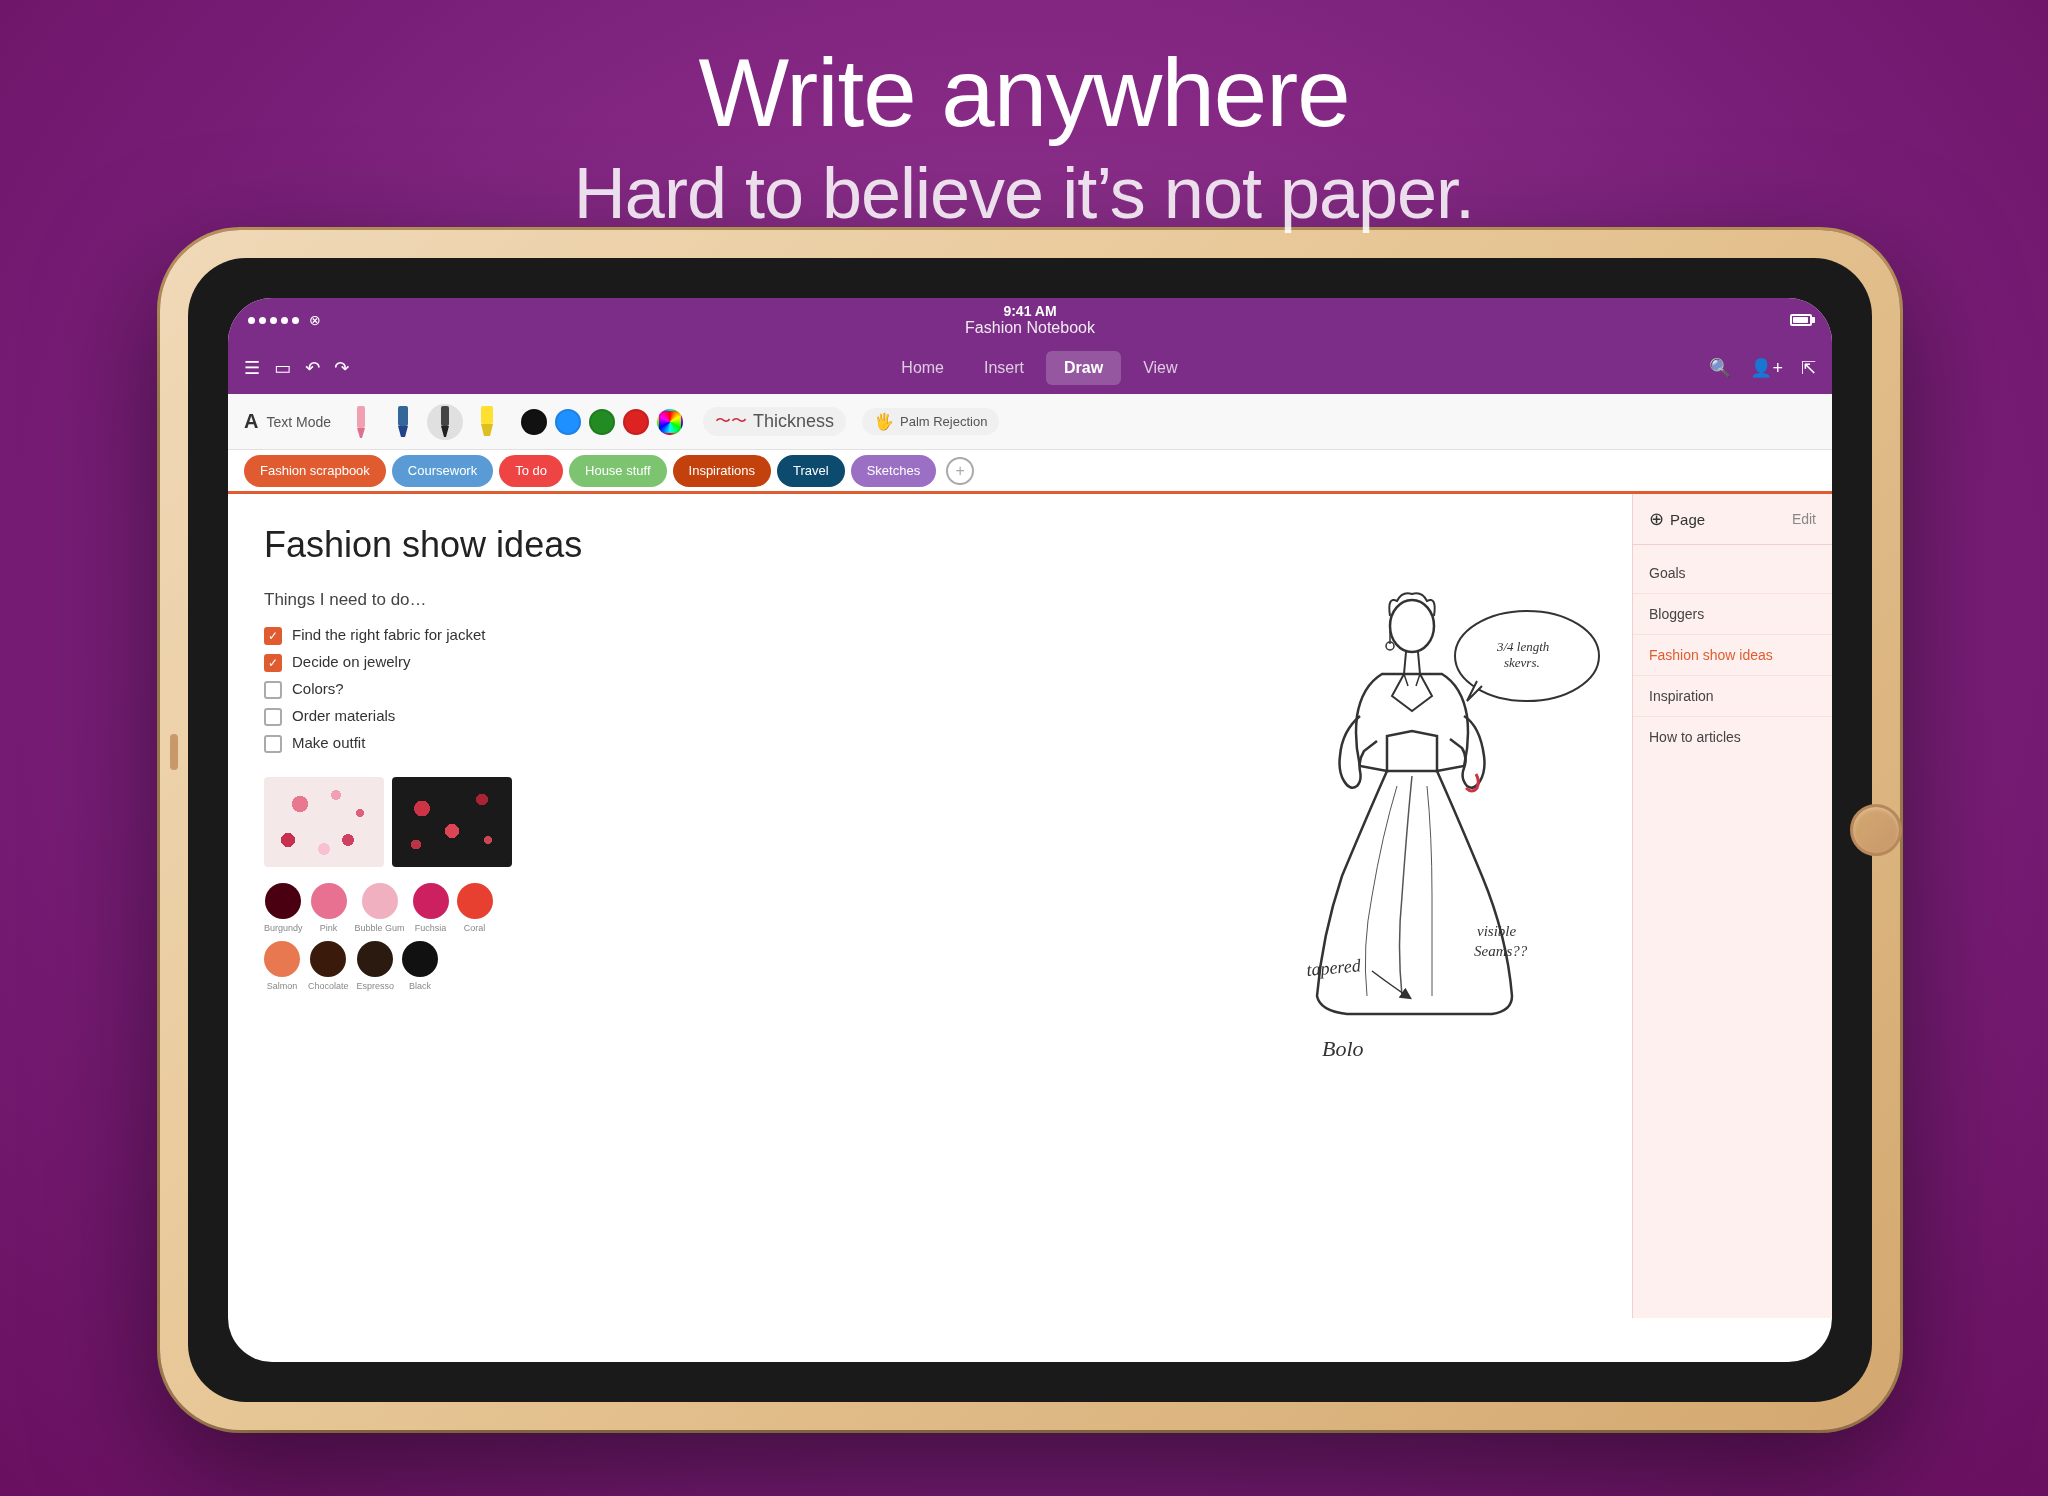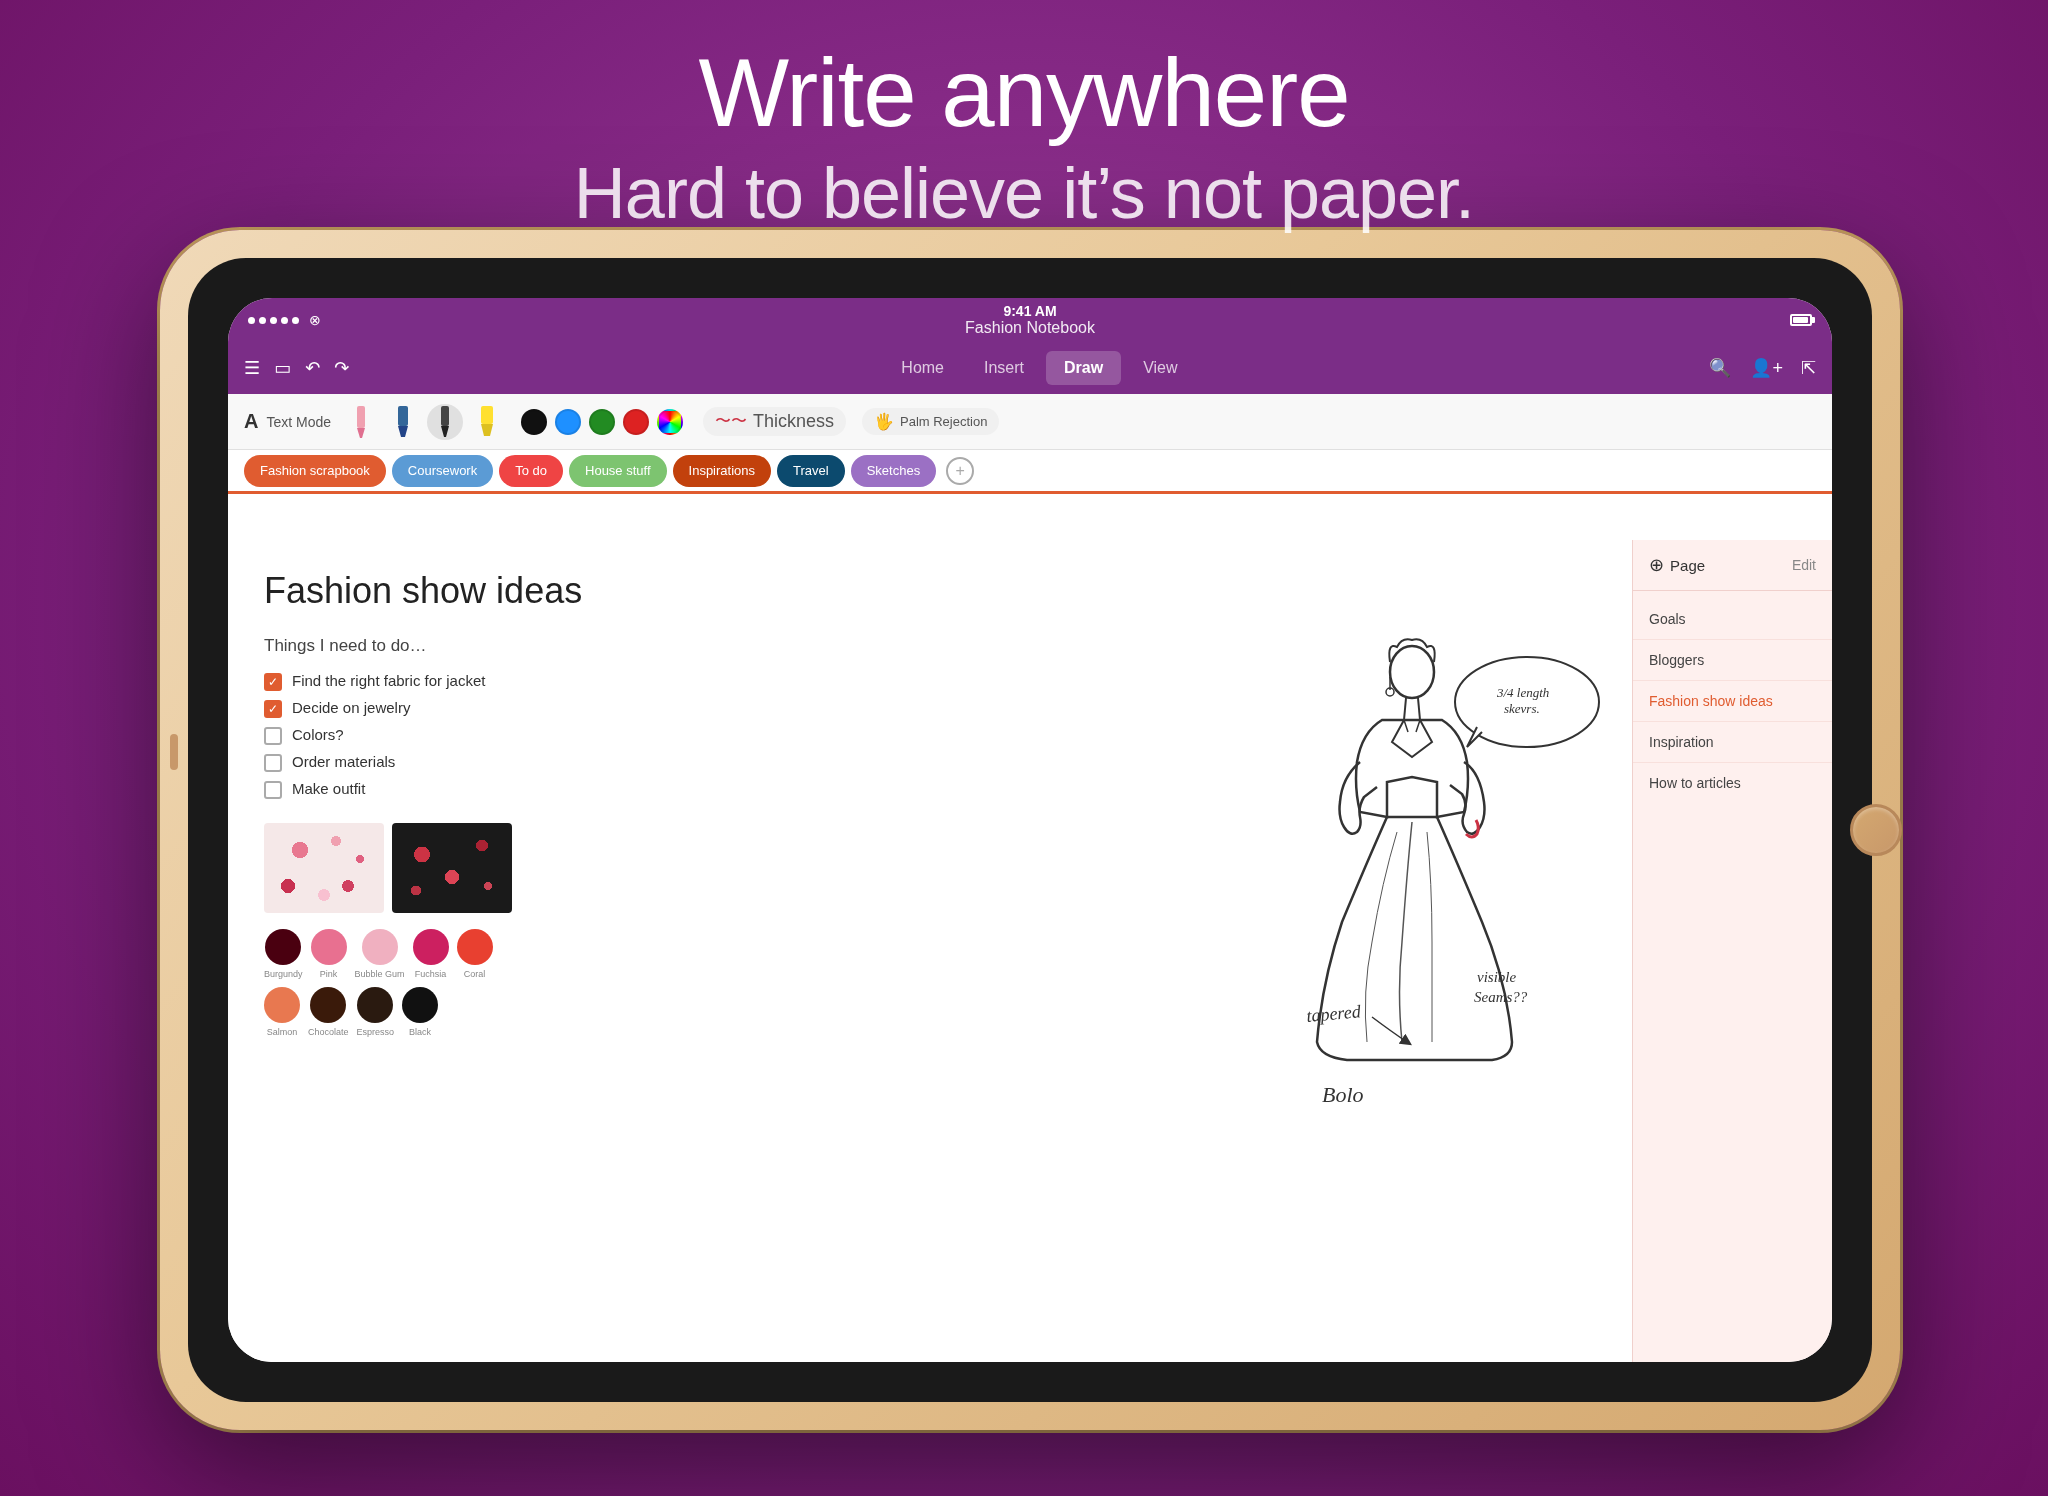--- a/index.html
+++ b/index.html
@@ -359,21 +359,20 @@
       cursor: pointer;
       margin-left: 4px;
     }
 
     
     .content-area {
       display: flex;
       flex: 1;
       height: calc(100% - 44px - 56px - 52px - 44px - 44px);
       overflow: hidden;
-      margin-top: 46px;
     }
 
     
     .page-content {
       flex: 1;
       background: #fff;
       padding: 30px 36px;
       overflow: hidden;
       position: relative;
     }

